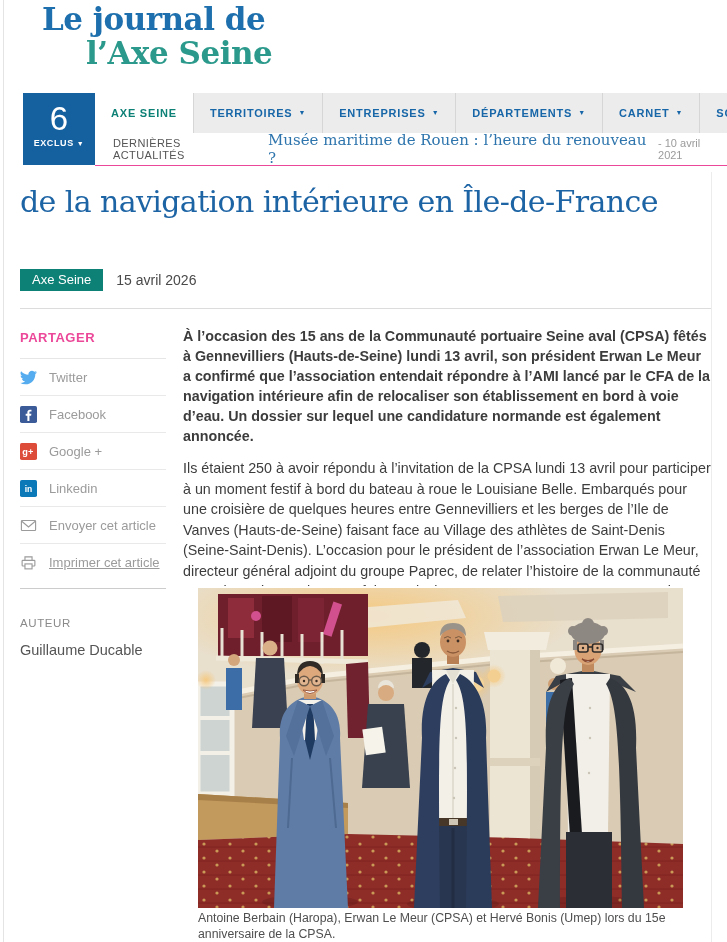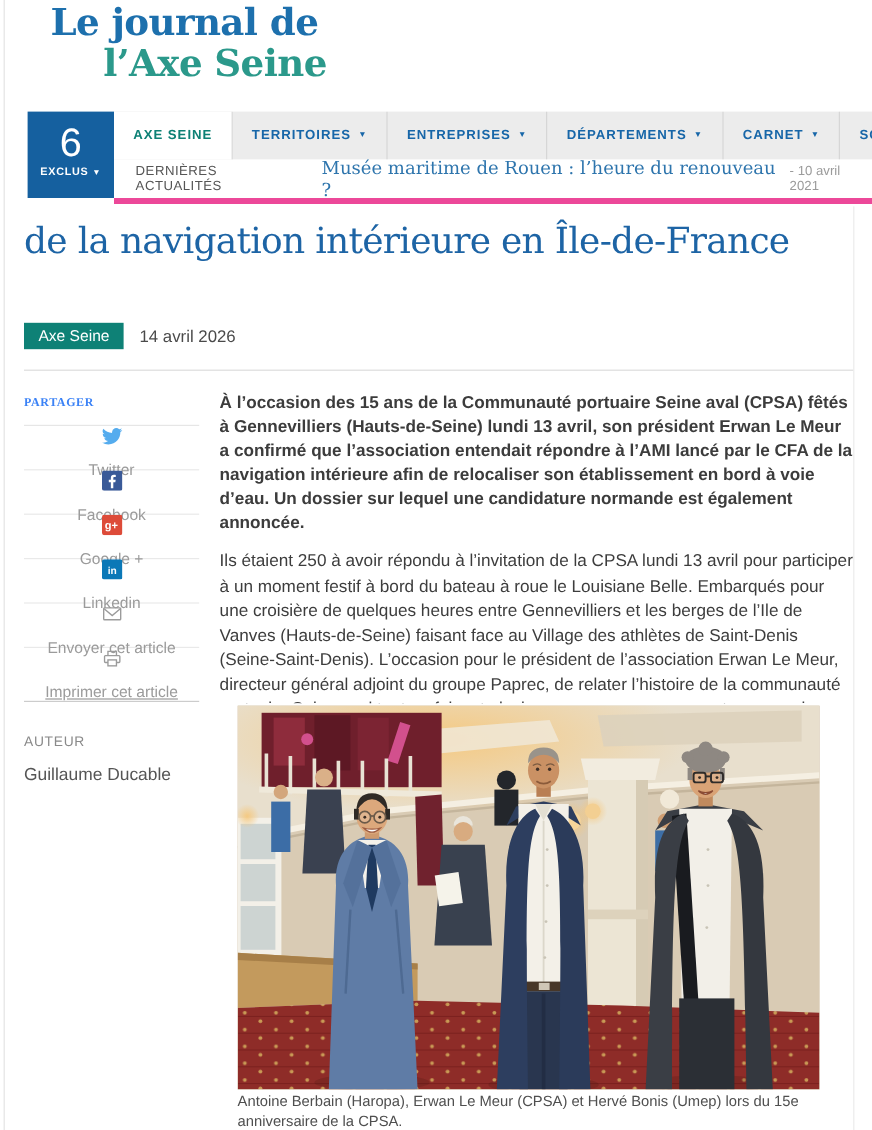--- a/index.html
+++ b/index.html
@@ -23,42 +23,42 @@
   .exclus-num{font-size:33px;line-height:38px;margin-top:7px;font-weight:400;}
   .exclus-label{font-size:9px;font-weight:bold;letter-spacing:.6px;}
   .exclus-label .arr{font-size:7px;}
   .tabs{margin-left:72px;height:40px;display:flex;background:#ececec;overflow:hidden;white-space:nowrap;}
   .tab{display:flex;align-items:center;padding:0 16px;border-right:1px solid #d6d6d6;
        color:#1766a8;font-size:11px;font-weight:bold;letter-spacing:.8px;cursor:pointer;flex:0 0 auto;}
   .tab.active{background:#fff;color:#0e8176;}
   .tab.last{flex:1 1 auto;border-right:none;overflow:hidden;}
   .tab .arr{font-size:7px;margin-left:6px;transform:translateY(-1px);}
   .latest-row{margin-left:72px;height:32px;display:flex;align-items:center;padding-left:18px;
-              border-bottom:5px solid #ec4899;background:#fff;}
+              border-bottom:1px solid #ec4899;background:#fff;}
   .latest-label{font-size:11px;color:#555;letter-spacing:.4px;}
   .latest-link{font-family:"DejaVu Serif",serif;font-size:15px;color:#2e75ad;margin-left:14px;
                text-decoration:none;cursor:pointer;}
   .latest-date{font-size:11px;color:#9b9b9b;margin-left:3px;}
 
   
   h1{position:absolute;left:20px;top:181px;width:702px;margin:0;font-family:"DejaVu Serif",serif;
      font-weight:normal;font-size:30px;line-height:42px;color:#1d64a5;letter-spacing:-0.6px;}
   h1 span{display:block;}
 
   .meta{position:absolute;left:20px;top:269px;display:flex;align-items:center;}
   .badge{background:#0e8176;color:#fff;font-size:13px;padding:3px 12px 4px;cursor:pointer;}
   .meta-date{margin-left:13px;font-size:14px;color:#4a4a4a;}
   .rule{position:absolute;left:20px;top:308px;width:691px;height:1px;background:#dcdcdc;}
 
   
   .sidebar{position:absolute;left:20px;top:320px;width:146px;}
-  .share-heading{font-family:Liberation Serif, serif;font-weight:bold;font-size:10px;color:#3b82f6;
+  .share-heading{font-family:Liberation Sans, sans-serif;font-weight:bold;font-size:13px;color:#ec4899;
                  letter-spacing:.5px;padding:10px 0 13px;border-bottom:1px solid #e6e6e6;}
   .share-item{display:flex;align-items:center;height:36px;border-bottom:1px solid #e9e9e9;
-              color:#9b9b9b;font-size:13px;gap:12px;cursor:pointer;flex-direction:column;}
+              color:#9b9b9b;font-size:13px;gap:12px;cursor:pointer;}
   .share-item.no-b{border-bottom:none;text-decoration:underline;}
   .sicon{width:17px;height:17px;flex:0 0 17px;}
   .author-rule{border-top:1px solid #cccccc;margin-top:8px;}
   .author-heading{margin-top:28px;font-size:11.5px;color:#8a8a8a;letter-spacing:.6px;}
   .author-name{margin-top:13px;font-size:14.5px;color:#555;}
 
   
   .main{position:absolute;left:183px;top:320px;width:528px;height:266px;overflow:hidden;}
   .lead{font-size:14.3px;font-weight:bold;line-height:20px;margin:6px 0 12px;color:#3c3c3c;}
   .body-text{font-size:14.3px;line-height:20.5px;margin:0;color:#3d3d3d;}
@@ -117,21 +117,21 @@
     <span class="latest-date">- 10 avril 2021</span>
   </div>
 </div>
 
 <h1>
   <span>de la navigation intérieure en Île-de-France</span>
 </h1>
 
 <div class="meta">
   <span class="badge">Axe Seine</span>
-  <span class="meta-date">14 avril 2026</span>
+  <span class="meta-date">15 avril 2026</span>
 </div>
 <div class="rule"></div>
 
 <div class="sidebar">
   <div class="share-heading">PARTAGER</div>
 
   <div class="share-item">
     <svg class="sicon" viewBox="0 0 24 24">
         <path fill="#55acee" d="M23.9 4.6c-.9.4-1.8.6-2.8.8 1-.6 1.8-1.6 2.2-2.7-1 .6-2 1-3.1 1.2A4.9 4.9 0 0 0 11.8 7c0 .4 0 .8.1 1.1A14 14 0 0 1 1.6 3.2a4.9 4.9 0 0 0 1.5 6.6c-.8 0-1.6-.3-2.2-.6v.1c0 2.4 1.7 4.4 3.9 4.8a5 5 0 0 1-2.2.1 4.9 4.9 0 0 0 4.6 3.4A9.9 9.9 0 0 1 0 19.5 14 14 0 0 0 7.6 21.7c9 0 14-7.5 14-14v-.6c1-.7 1.8-1.6 2.4-2.5z"></path>
       </svg>

